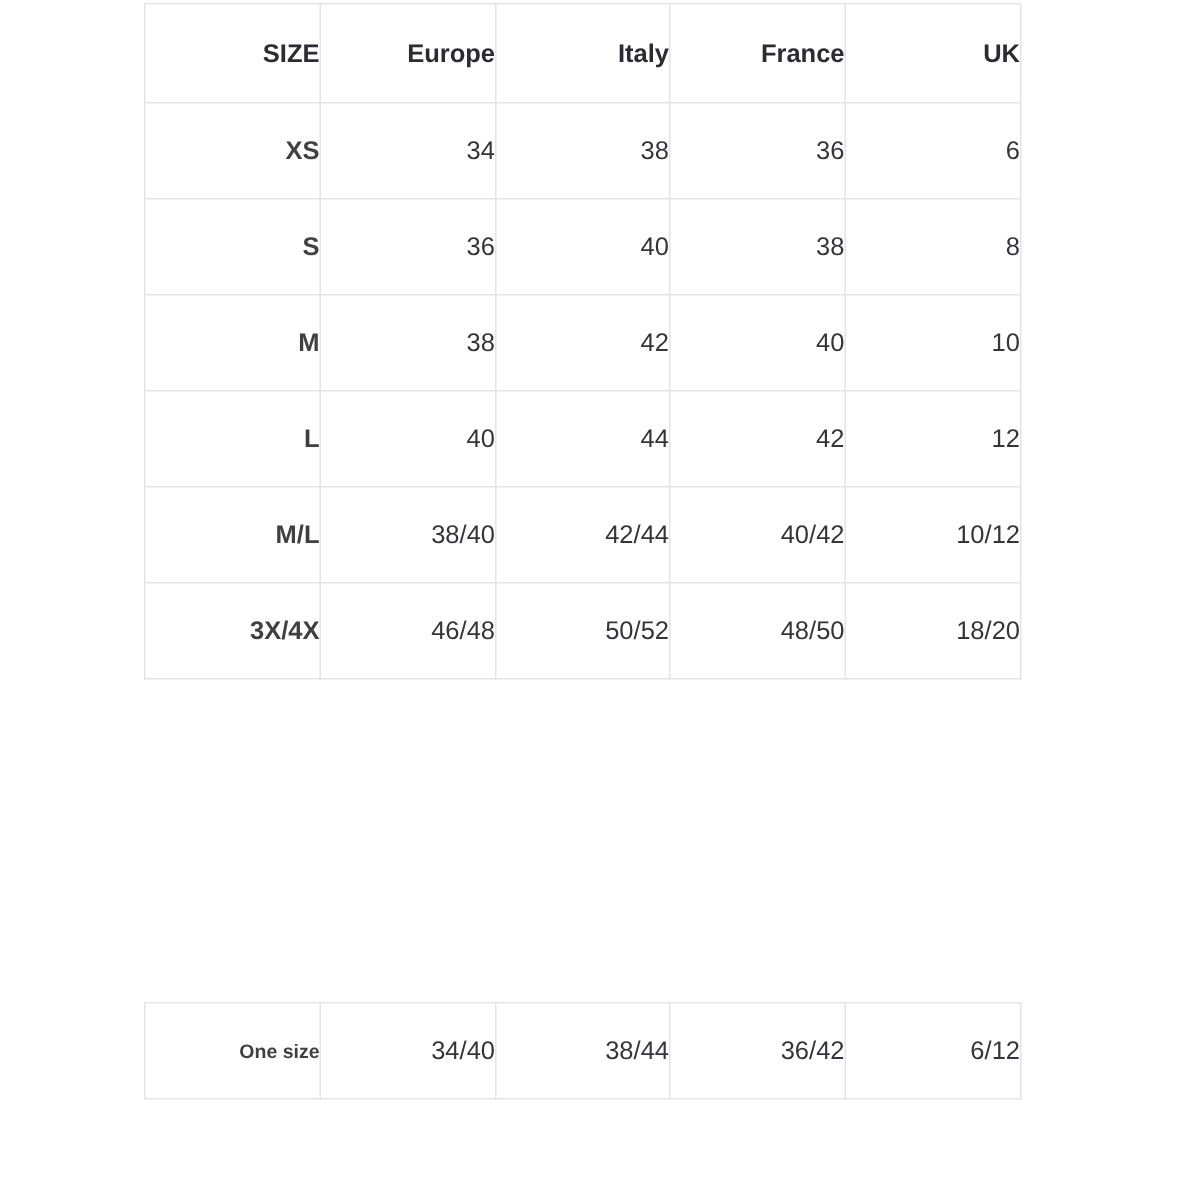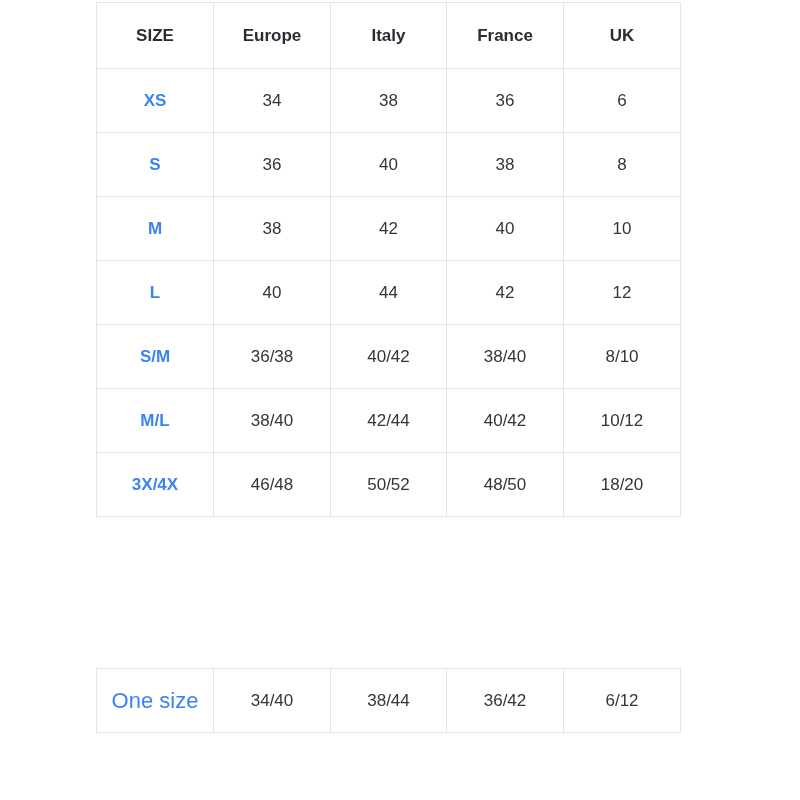--- a/index.html
+++ b/index.html
@@ -29,21 +29,21 @@
   .table-wrap.extra { top: 668px; }
 
   table.size-table {
     border-collapse: collapse;
     width: 584px;
     table-layout: fixed;
   }
   table.size-table td,
   table.size-table th {
     border: 1px solid #e4e4e7;
-    text-align: center;
+    text-align: right;
     vertical-align: middle;
     font-size: 17px;
     color: #34343c;
     font-weight: 400;
     padding: 0;
     height: 63px;
   }
   table.size-table col.c-size { width: 117px; }
   table.size-table col.c-eu  { width: 117px; }
   table.size-table col.c-it  { width: 116px; }
@@ -51,28 +51,28 @@
   table.size-table col.c-uk  { width: 117px; }
 
   table.size-table thead th {
     font-weight: 700;
     font-size: 17px;
     color: #2b2b33;
     height: 65px;
   }
   table.size-table tbody td.label {
     font-weight: 700;
-    color: #3b82f6;
+    color: #404040;
   }
   table.size-table.extra-table td {
     height: 63px;
   }
   table.size-table.extra-table td.label {
-    font-weight: 400;
-    font-size: 22px;
+    font-weight: 700;
+    font-size: 13px;
   }
 </style>
 </head>
 <body>
 
 <div class="page">
 
   <div class="table-wrap main">
     <table class="size-table main-table">
       <colgroup>
@@ -114,27 +114,20 @@
           <td>10</td>
         </tr>
         <tr>
           <td class="label">L</td>
           <td>40</td>
           <td>44</td>
           <td>42</td>
           <td>12</td>
         </tr>
         <tr>
-          <td class="label">S/M</td>
-          <td>36/38</td>
-          <td>40/42</td>
-          <td>38/40</td>
-          <td>8/10</td>
-        </tr>
-        <tr>
           <td class="label">M/L</td>
           <td>38/40</td>
           <td>42/44</td>
           <td>40/42</td>
           <td>10/12</td>
         </tr>
         <tr>
           <td class="label">3X/4X</td>
           <td>46/48</td>
           <td>50/52</td>

